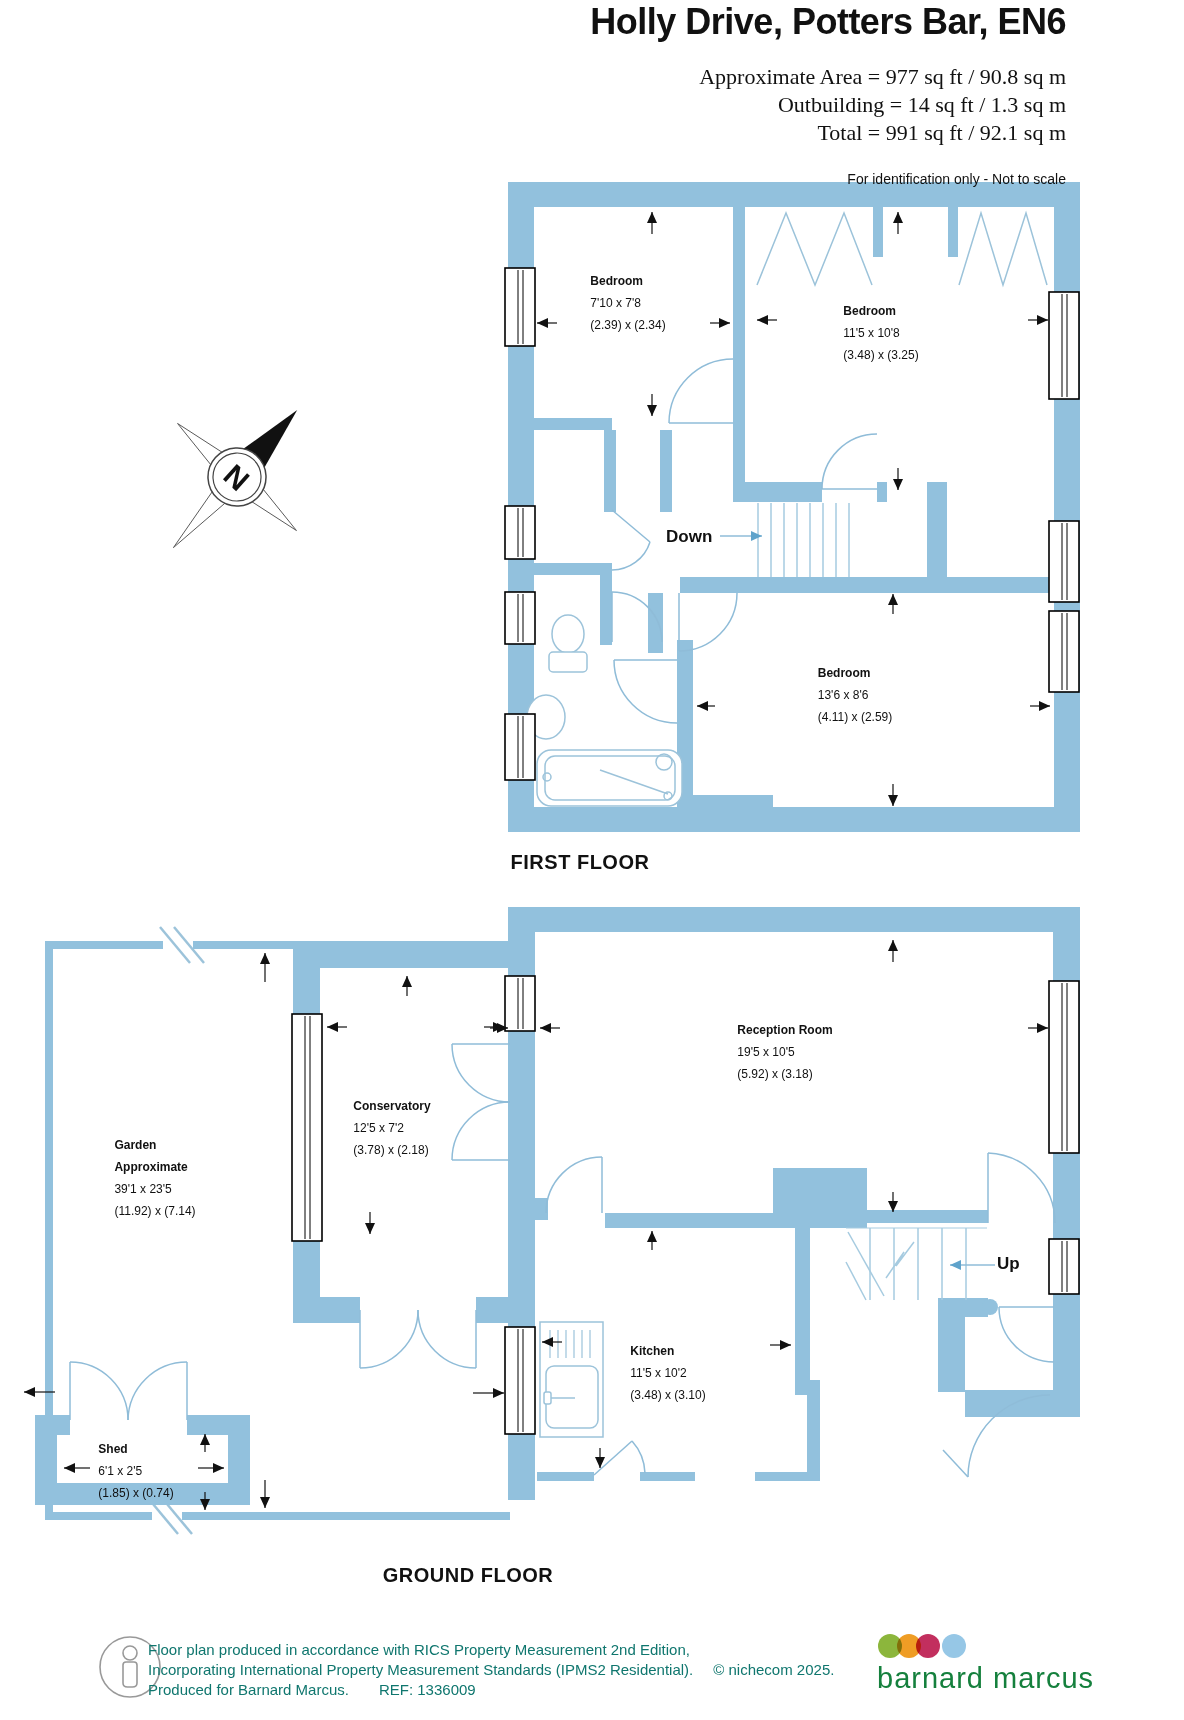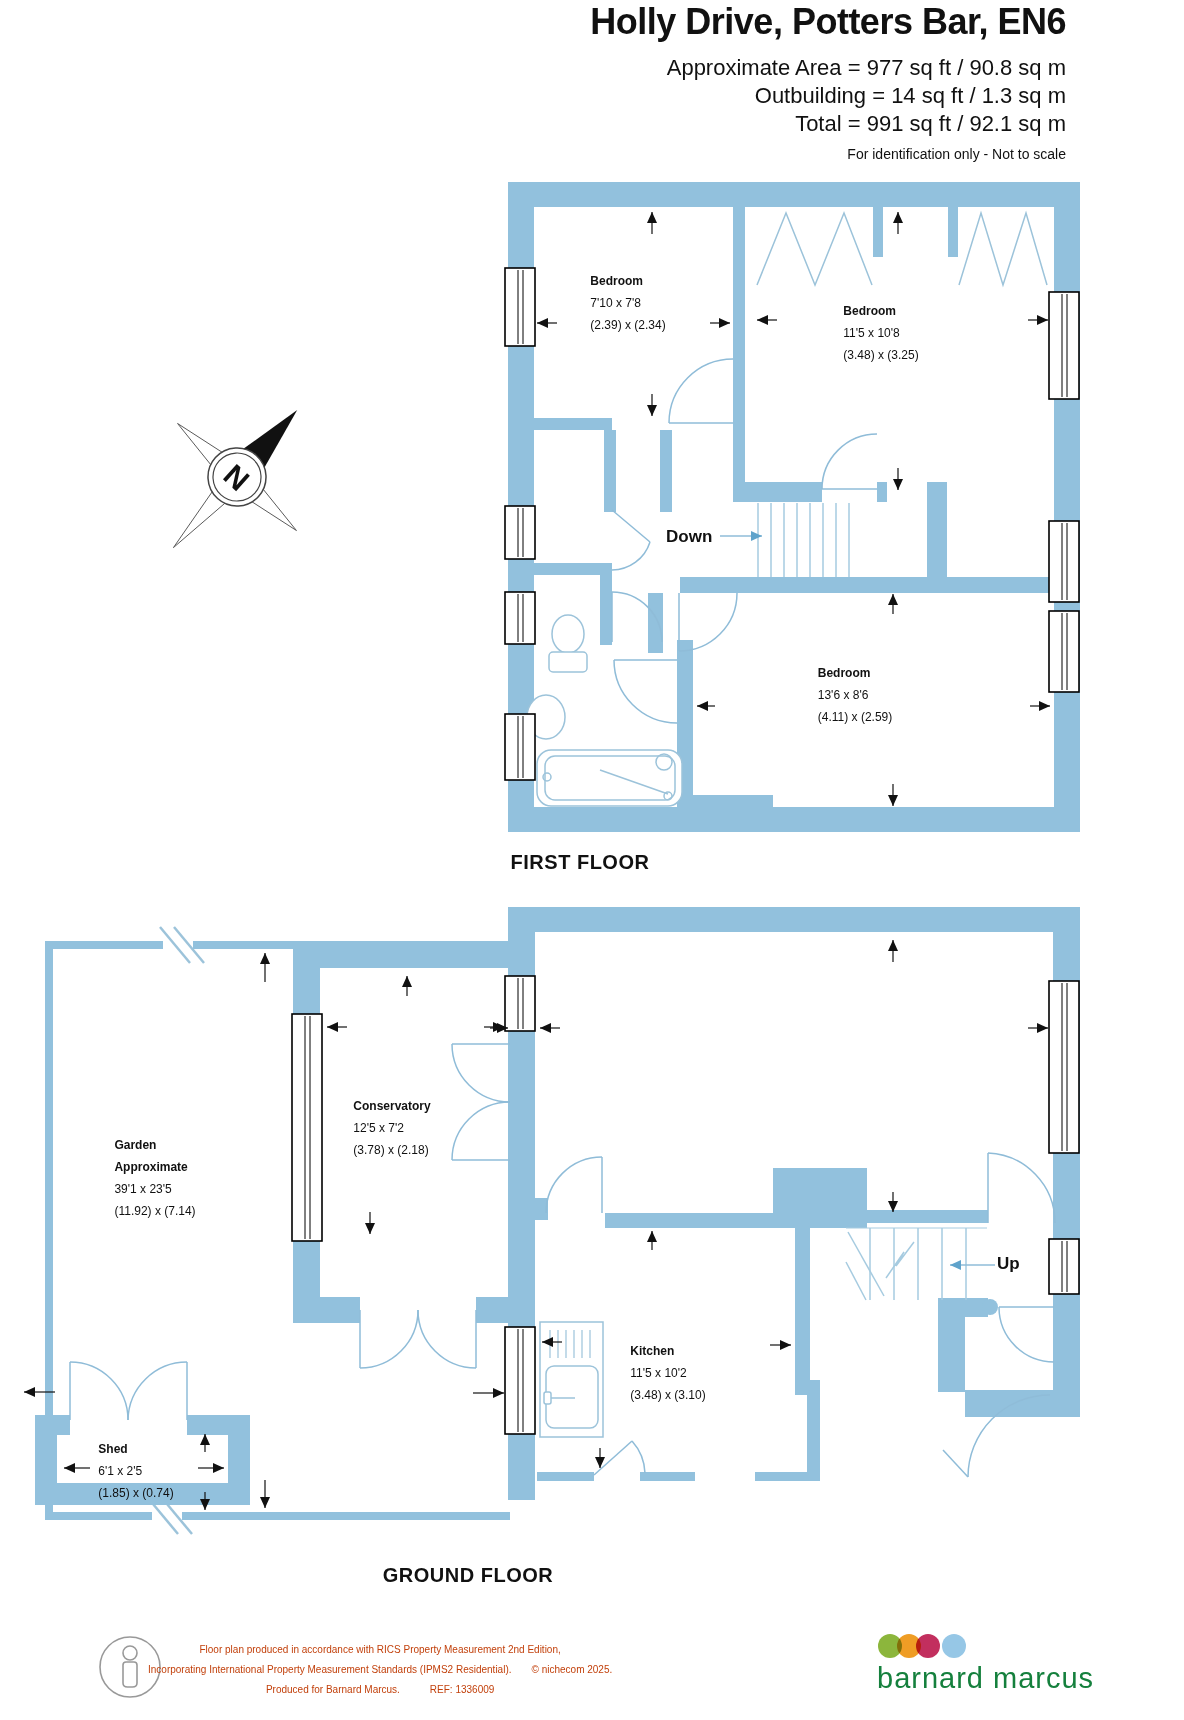--- a/index.html
+++ b/index.html
@@ -2,29 +2,29 @@
 <html><head>
 <meta charset="utf-8">
 <style>
   html,body{margin:0;padding:0;background:#fff;}
   .page{position:relative;width:1184px;height:1720px;background:#fff;overflow:hidden;
         font-family:"Liberation Sans",sans-serif;color:#111;}
   svg{display:block;}
   .plan-svg{position:absolute;left:0;top:0;}
   .header{position:absolute;top:0px;right:118px;text-align:right;}
   .header .title{font-size:36px;font-weight:bold;letter-spacing:-0.5px;line-height:44px;}
-  .header .area-block{margin-top:10px;}
+  .header .area-block{margin-top:19px;font-family:Liberation Serif, serif;}
   .header .area-line{font-size:22px;line-height:28px;}
-  .header .disclaimer{font-size:14px;margin-top:8px;color:#111;}
+  .header .disclaimer{font-size:14px;margin-top:24px;color:#111;}
   .room-label{position:absolute;transform:translateX(-50%);
               font-size:12px;line-height:22px;white-space:nowrap;}
   .room-label .name{font-weight:bold;}
   .stairs-label{position:absolute;font-size:17px;font-weight:bold;}
   .floor-title{position:absolute;transform:translateX(-50%);font-size:20px;font-weight:bold;letter-spacing:0.5px;}
-  .footer-text{position:absolute;left:148px;top:1640px;font-size:10px;line-height:20px;color:#c2410c;text-align:center;}
+  .footer-text{position:absolute;left:148px;top:1640px;font-size:15px;line-height:20px;color:#0f766e;}
   .footer-text .credit{margin-left:20px;}
   .footer-text .ref{margin-left:30px;}
   .person-badge{position:absolute;left:97px;top:1634px;}
   .brand{position:absolute;left:877px;top:1632px;}
   .brand .wordmark{font-size:29px;color:#15803d;letter-spacing:1px;margin-top:2px;}
 </style>
 </head>
 <body>
 
 <div class="page">
@@ -341,20 +341,25 @@
     <div>(3.48) x (3.25)</div>
   </div>
   <div class="room-label" style="left:855px;top:662px">
     <div class="name">Bedroom</div>
     <div>13'6 x 8'6</div>
     <div>(4.11) x (2.59)</div>
   </div>
   <div class="stairs-label" style="left:666px;top:527px">Down</div>
   <div class="floor-title" style="left:580px;top:851px">FIRST FLOOR</div>
 
+  <div class="room-label" style="left:785px;top:1019px">
+    <div class="name">Reception Room</div>
+    <div>19'5 x 10'5</div>
+    <div>(5.92) x (3.18)</div>
+  </div>
   <div class="room-label" style="left:392px;top:1095px">
     <div class="name">Conservatory</div>
     <div>12'5 x 7'2</div>
     <div>(3.78) x (2.18)</div>
   </div>
   <div class="room-label" style="left:155px;top:1134px">
     <div class="name">Garden</div>
     <div class="name">Approximate</div>
     <div>39'1 x 23'5</div>
     <div>(11.92) x (7.14)</div>

